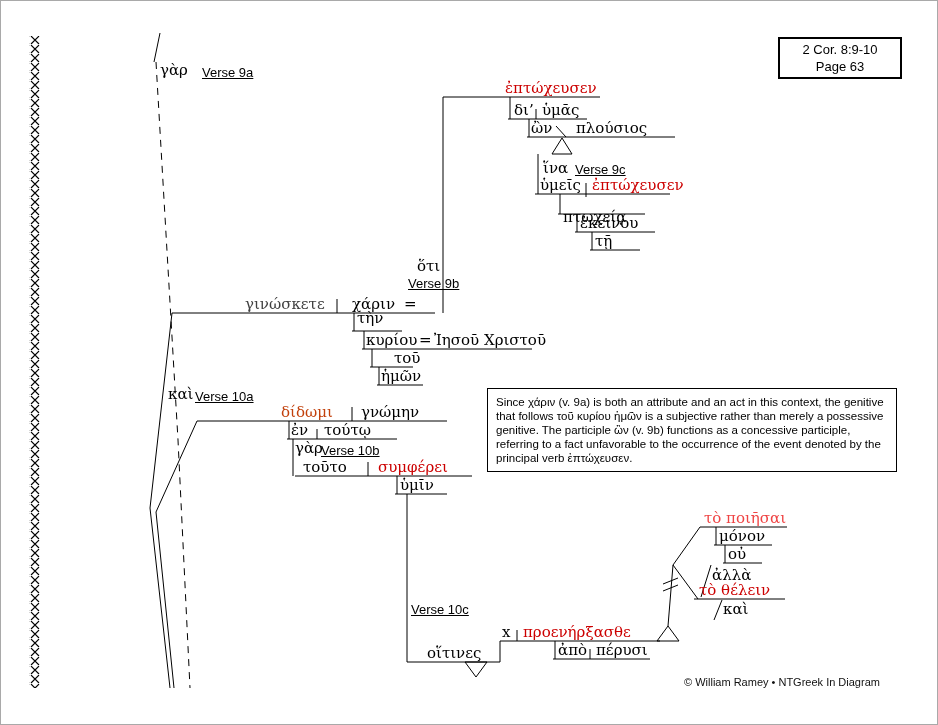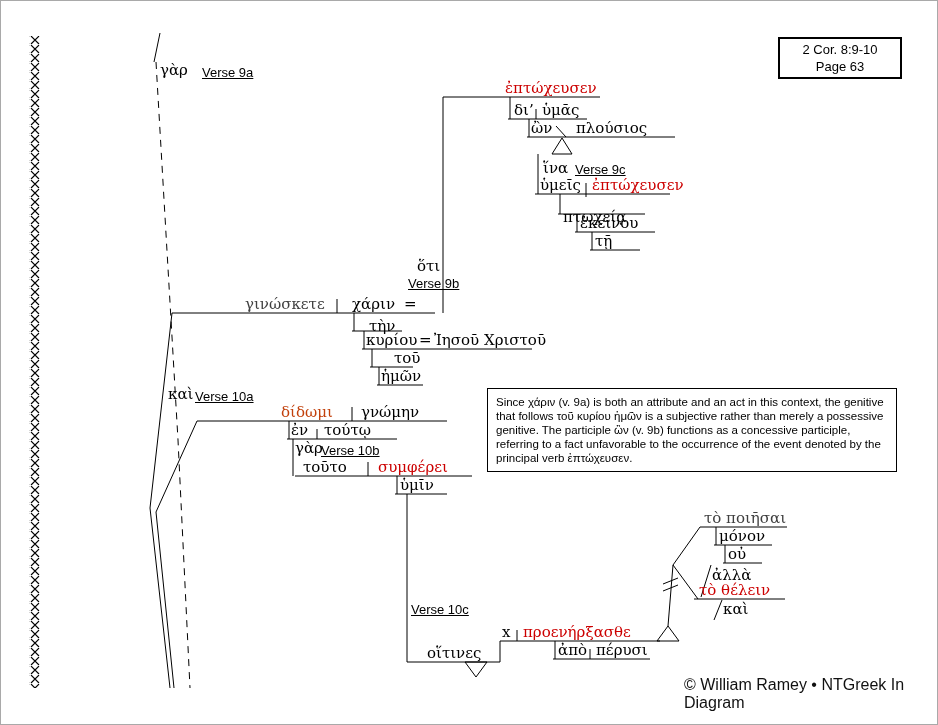--- a/index.html
+++ b/index.html
@@ -19,21 +19,21 @@
     border:2px solid #000;text-align:center;padding:2px 2px;
     font-size:13px;line-height:17px;color:#000;background:#fff;
   }
   .note-box{
     position:absolute;left:487px;top:388px;width:410px;box-sizing:border-box;
     border:1px solid #000;padding:6px 8px;background:#fff;
     font-size:11.5px;line-height:14px;color:#000;
   }
   .copyright{
     position:absolute;left:684px;top:676px;
-    font-size:16px;color:#111;
+    font-size:11px;color:#111;
   }
 </style>
 </head>
 <body>
 
 <div class="page">
 
   <svg id="diagram-svg" width="938" height="725" viewBox="0 0 938 725">
     <defs>
       <pattern id="xchain" width="10" height="9" patternUnits="userSpaceOnUse">
@@ -123,21 +123,21 @@
       <div class="word greek" style="left: 540px; top: 177px;">ὑμεῖς</div>
       <div class="word greek" style="left: 592px; top: 177px; color: rgb(204, 0, 0);">ἐπτώχευσεν</div>
       <div class="word greek" style="left: 563px; top: 209px;">πτωχείᾳ</div>
       <div class="word greek" style="left: 580px; top: 215px;">ἐκείνου</div>
       <div class="word greek" style="left: 595px; top: 233px;">τῇ</div>
       <div class="word greek" style="left: 417px; top: 258px;">ὅτι</div>
       <div class="word label" style="left: 408px; top: 277px;">Verse 9b</div>
       <div class="word greek" style="left: 245px; top: 296px; color: #404040;">γινώσκετε</div>
       <div class="word greek" style="left: 352px; top: 296px;">χάριν</div>
       <div class="word greek" style="left: 404px; top: 296px;">=</div>
-      <div class="word greek" style="left: 357px; top: 318px; margin-left: 12px;">τὴν</div>
+      <div class="word greek" style="left: 357px; top: 310px;">τὴν</div>
       <div class="word greek" style="left: 366px; top: 332px;">κυρίου</div>
       <div class="word greek" style="left: 419px; top: 332px;">=</div>
       <div class="word greek" style="left: 434px; top: 332px;">Ἰησοῦ Χριστοῦ</div>
       <div class="word greek" style="left: 374px; top: 350px; margin-left: 20px;">τοῦ</div>
       <div class="word greek" style="left: 381px; top: 368px;">ἡμῶν</div>
       <div class="word greek" style="left: 168px; top: 386px;">καὶ</div>
       <div class="word label" style="left: 195px; top: 390px;">Verse 10a</div>
       <div class="word greek" style="left: 281px; top: 404px; color: #c2410c;">δίδωμι</div>
       <div class="word greek" style="left: 361px; top: 404px;">γνώμην</div>
       <div class="word greek" style="left: 291px; top: 422px;">ἐν</div>
@@ -146,21 +146,21 @@
       <div class="word label" style="left: 321px; top: 444px;">Verse 10b</div>
       <div class="word greek" style="left: 303px; top: 459px;">τοῦτο</div>
       <div class="word greek" style="left: 378px; top: 459px; color: rgb(204, 0, 0);">συμφέρει</div>
       <div class="word greek" style="left: 400px; top: 477px;">ὑμῖν</div>
       <div class="word label" style="left: 411px; top: 603px;">Verse 10c</div>
       <div class="word greek" style="left: 427px; top: 645px;">οἵτινες</div>
       <div class="word greek" style="left: 502px; top: 624px;">x</div>
       <div class="word greek" style="left: 523px; top: 624px; color: rgb(204, 0, 0);">προενήρξασθε</div>
       <div class="word greek" style="left: 558px; top: 642px;">ἀπὸ</div>
       <div class="word greek" style="left: 596px; top: 642px;">πέρυσι</div>
-      <div class="word greek" style="left: 704px; top: 510px; color: #404040;">τὸ ποιῆσαι</div>
+      <div class="word greek" style="left: 704px; top: 510px; color: #ef4444;">τὸ ποιῆσαι</div>
       <div class="word greek" style="left: 719px; top: 528px;">μόνον</div>
       <div class="word greek" style="left: 728px; top: 546px;">οὐ</div>
       <div class="word greek" style="left: 712px; top: 567px;">ἀλλὰ</div>
       <div class="word greek" style="left: 699px; top: 582px; color: rgb(204, 0, 0);">τὸ θέλειν</div>
       <div class="word greek" style="left: 723px; top: 601px;">καὶ</div>
     </div>
 
   <div class="title-box">
     <div>2 Cor. 8:9-10</div>
     <div>Page 63</div>

